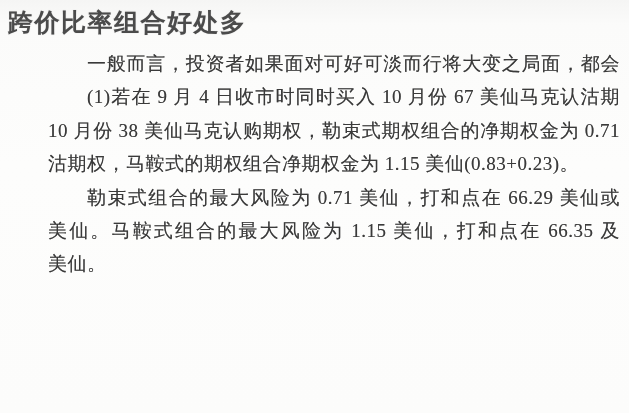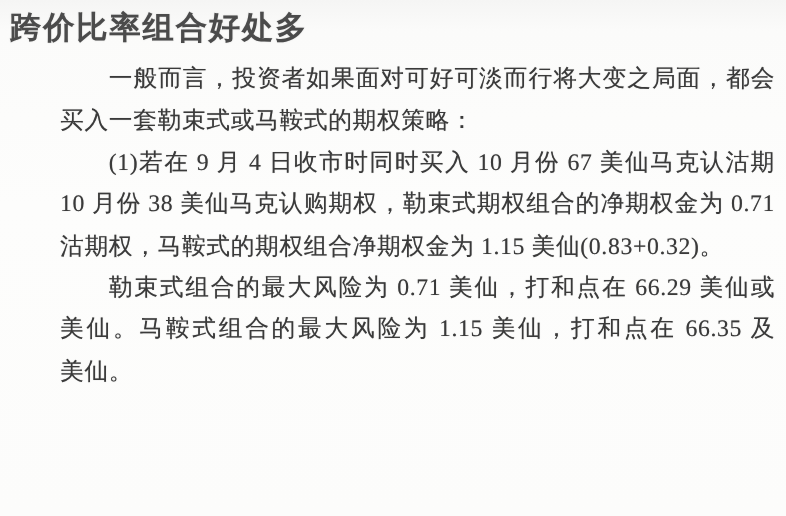--- a/index.html
+++ b/index.html
@@ -53,21 +53,20 @@
     text-indent: 39px;
   }
 </style>
 </head>
 <body>
 
 <div class="page">
   <h1 class="doc-title">跨价比率组合好处多</h1>
   <div class="body-lines">
       <div class="text-line indent justify">一般而言，投资者如果面对可好可淡而行将大变之局面，都会选择</div>
-      <div class="text-line">买入一套勒束式或马鞍式的期权策略：</div>
       <div class="text-line indent justify">(1)若在 9 月 4 日收市时同时买入 10 月份 67 美仙马克认沽期权及</div>
       <div class="text-line justify">10 月份 38 美仙马克认购期权，勒束式期权组合的净期权金为 0.71 美仙</div>
-      <div class="text-line">沽期权，马鞍式的期权组合净期权金为 1.15 美仙(0.83+0.32)。</div>
+      <div class="text-line">沽期权，马鞍式的期权组合净期权金为 1.15 美仙(0.83+0.23)。</div>
       <div class="text-line indent justify">勒束式组合的最大风险为 0.71 美仙，打和点在 66.29 美仙或 68.71</div>
       <div class="text-line justify">美仙。马鞍式组合的最大风险为 1.15 美仙，打和点在 66.35 及 68.65</div>
       <div class="text-line">美仙。</div>
     </div>
 </div>
 
 </body></html>

